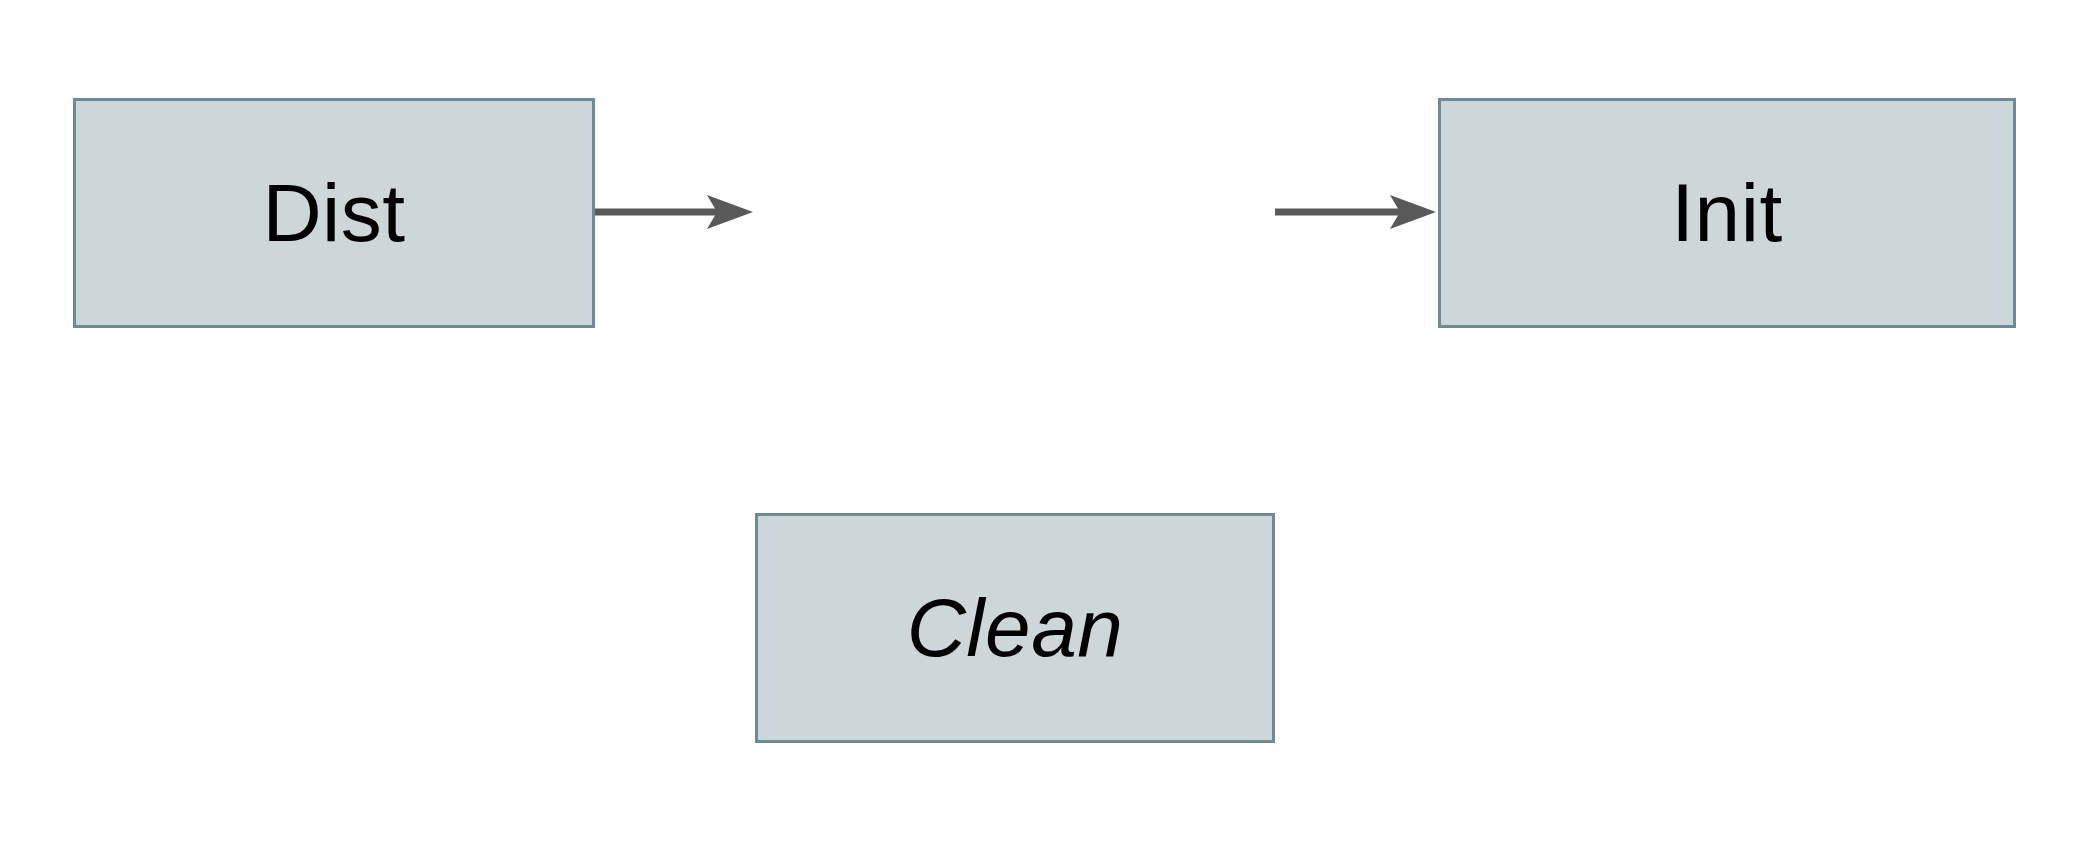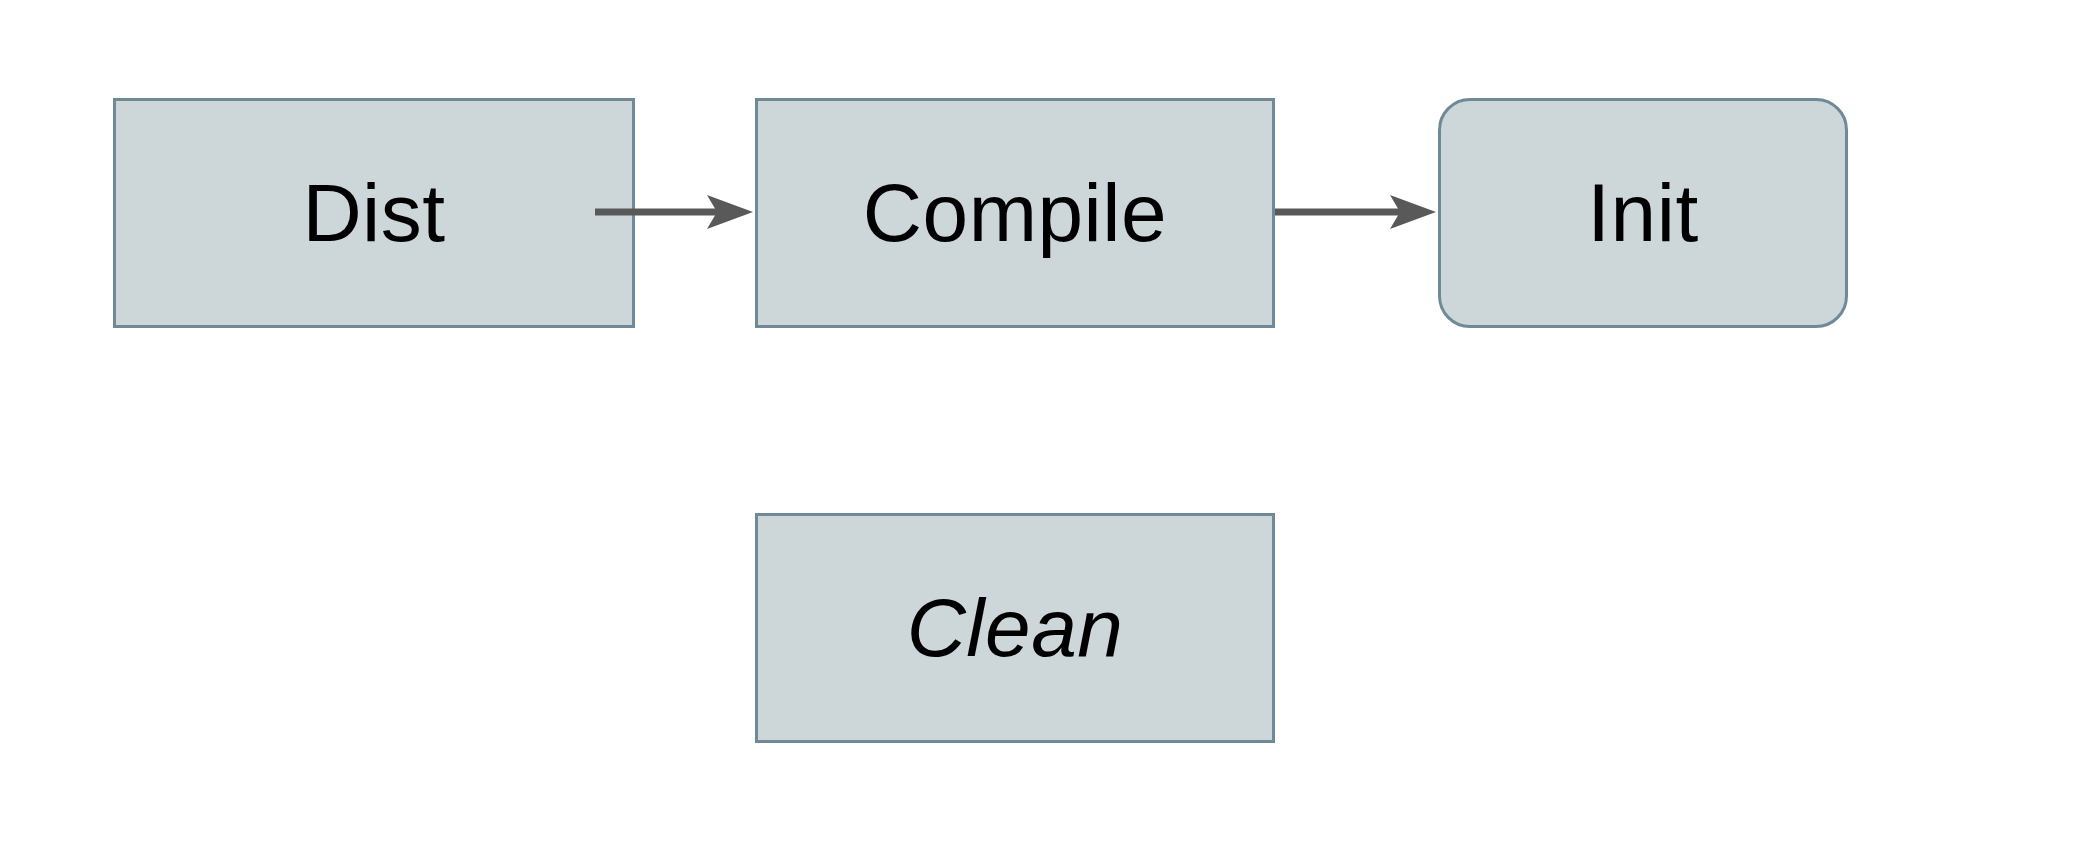--- a/index.html
+++ b/index.html
@@ -24,23 +24,23 @@
     align-items: center;
     justify-content: center;
   }
   .node-label {
     font-size: 82px;
     line-height: 1;
     color: var(--node-text, #000000);
     letter-spacing: 0.5px;
     user-select: none;
   }
-  #node-dist    { left: 73px;   top: 98px;  width: 522px; height: 230px; margin-left: 40px; }
+  #node-dist    { left: 73px;   top: 98px;  width: 522px; height: 230px; }
   #node-compile { left: 755px;  top: 98px;  width: 520px; height: 230px; }
-  #node-init    { left: 1438px; top: 98px;  width: 410px; height: 230px; border-radius: 32px; }
+  #node-init    { left: 1438px; top: 98px;  width: 578px; height: 230px; }
   #node-clean   { left: 755px;  top: 513px; width: 520px; height: 230px; font-style: italic; }
   .edge {
     position: absolute;
     display: block;
   }
   #edge-1 { left: 595px;  top: 192px; }
   #edge-2 { left: 1275px; top: 192px; }
   .edge line    { stroke: var(--arrow, #595959); stroke-width: 7px; }
   .edge polygon { fill: var(--arrow, #595959); }
 </style>
@@ -51,23 +51,20 @@
 
   <div class="node" id="node-dist">
     <span class="node-label">Dist</span>
   </div>
 
   <svg class="edge" id="edge-1" width="160" height="40" viewBox="0 0 160 40">
     <line x1="0" y1="20" x2="122" y2="20"></line>
     <polygon points="158,20 112,3 122,20 112,37"></polygon>
   </svg>
 
-  <div class="node" id="node-compile">
-    <span class="node-label">Compile</span>
-  </div>
 
   <svg class="edge" id="edge-2" width="163" height="40" viewBox="0 0 163 40">
     <line x1="0" y1="20" x2="125" y2="20"></line>
     <polygon points="161,20 115,3 125,20 115,37"></polygon>
   </svg>
 
   <div class="node" id="node-init">
     <span class="node-label">Init</span>
   </div>
 

